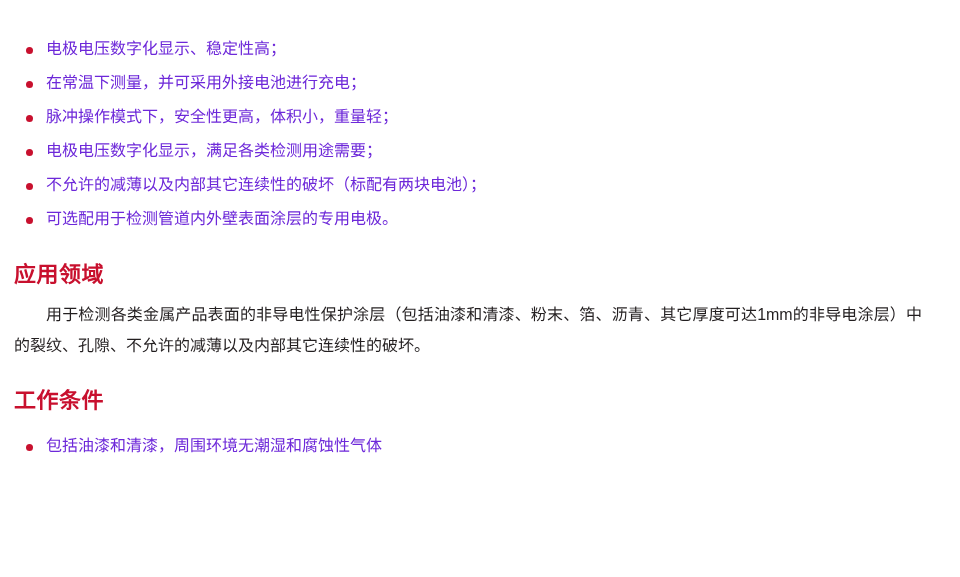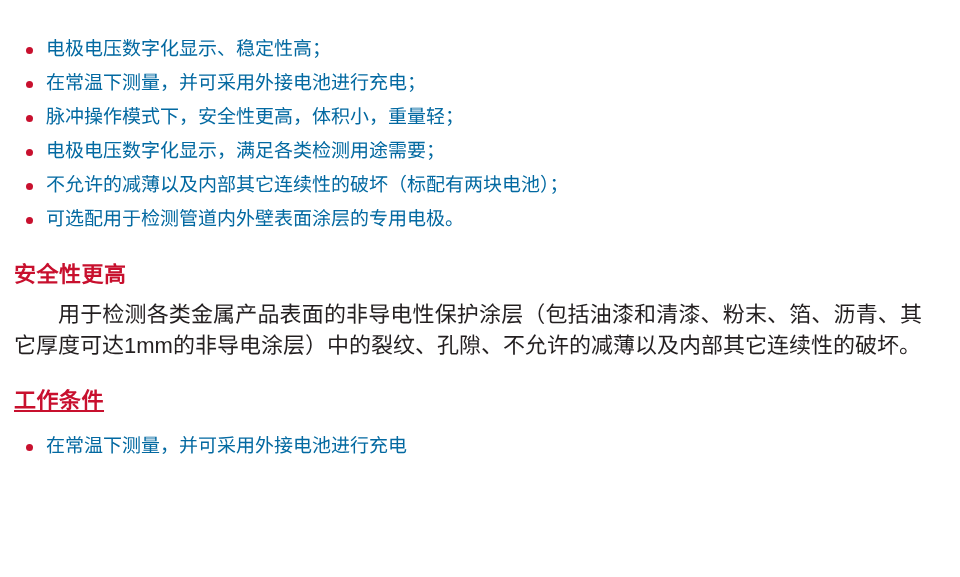--- a/index.html
+++ b/index.html
@@ -25,52 +25,52 @@
   .section-title {
     color: #c8102e;
     font-size: 22px;
     font-weight: bold;
     letter-spacing: 0.5px;
     margin: 0;
     line-height: 1.3;
   }
   .title-features { padding-top: 6px; }
   .title-applications { padding-top: 25px; }
-  .title-conditions { padding-top: 26px; text-decoration: underline; }
+  .title-conditions { padding-top: 26px; }
 
   ul.bullets {
     list-style: none;
     margin: 0;
     padding: 0;
   }
   ul.features { margin-top: 14px; }
   ul.conditions { margin-top: 14px; }
 
   ul.bullets li {
     position: relative;
     padding-left: 32px;
-    font-size: 19px;
+    font-size: 16px;
     line-height: 34px;
-    color: #0369a1;
+    color: #6d28d9;
     white-space: nowrap;
   }
   ul.bullets li::before {
     content: "";
     position: absolute;
     left: 12px;
     top: 15px;
     width: 7px;
     height: 7px;
     border-radius: 50%;
     background: #c8102e;
   }
 
   .paragraph {
     margin: 9px 0 0 0;
-    font-size: 22px;
+    font-size: 16px;
     line-height: 31px;
     color: #231f20;
     text-indent: 2em;
     padding-right: 18px;
     text-align: justify;
   }
 </style>
 </head>
 <body>
 
@@ -79,23 +79,23 @@
 
   <ul class="bullets features">
     <li>电极电压数字化显示、稳定性高；</li>
     <li>在常温下测量，并可采用外接电池进行充电；</li>
     <li>脉冲操作模式下，安全性更高，体积小，重量轻；</li>
     <li>电极电压数字化显示，满足各类检测用途需要；</li>
     <li>不允许的减薄以及内部其它连续性的破坏（标配有两块电池）；</li>
     <li>可选配用于检测管道内外壁表面涂层的专用电极。</li>
   </ul>
 
-  <h2 class="section-title title-applications">安全性更高</h2>
+  <h2 class="section-title title-applications">应用领域</h2>
 
   <p class="paragraph">用于检测各类金属产品表面的非导电性保护涂层（包括油漆和清漆、粉末、箔、沥青、其它厚度可达1mm的非导电涂层）中的裂纹、孔隙、不允许的减薄以及内部其它连续性的破坏。</p>
 
   <h2 class="section-title title-conditions">工作条件</h2>
 
   <ul class="bullets conditions">
-    <li>在常温下测量，并可采用外接电池进行充电</li>
+    <li>包括油漆和清漆，周围环境无潮湿和腐蚀性气体</li>
   </ul>
 
 </div>
 
 </body></html>

